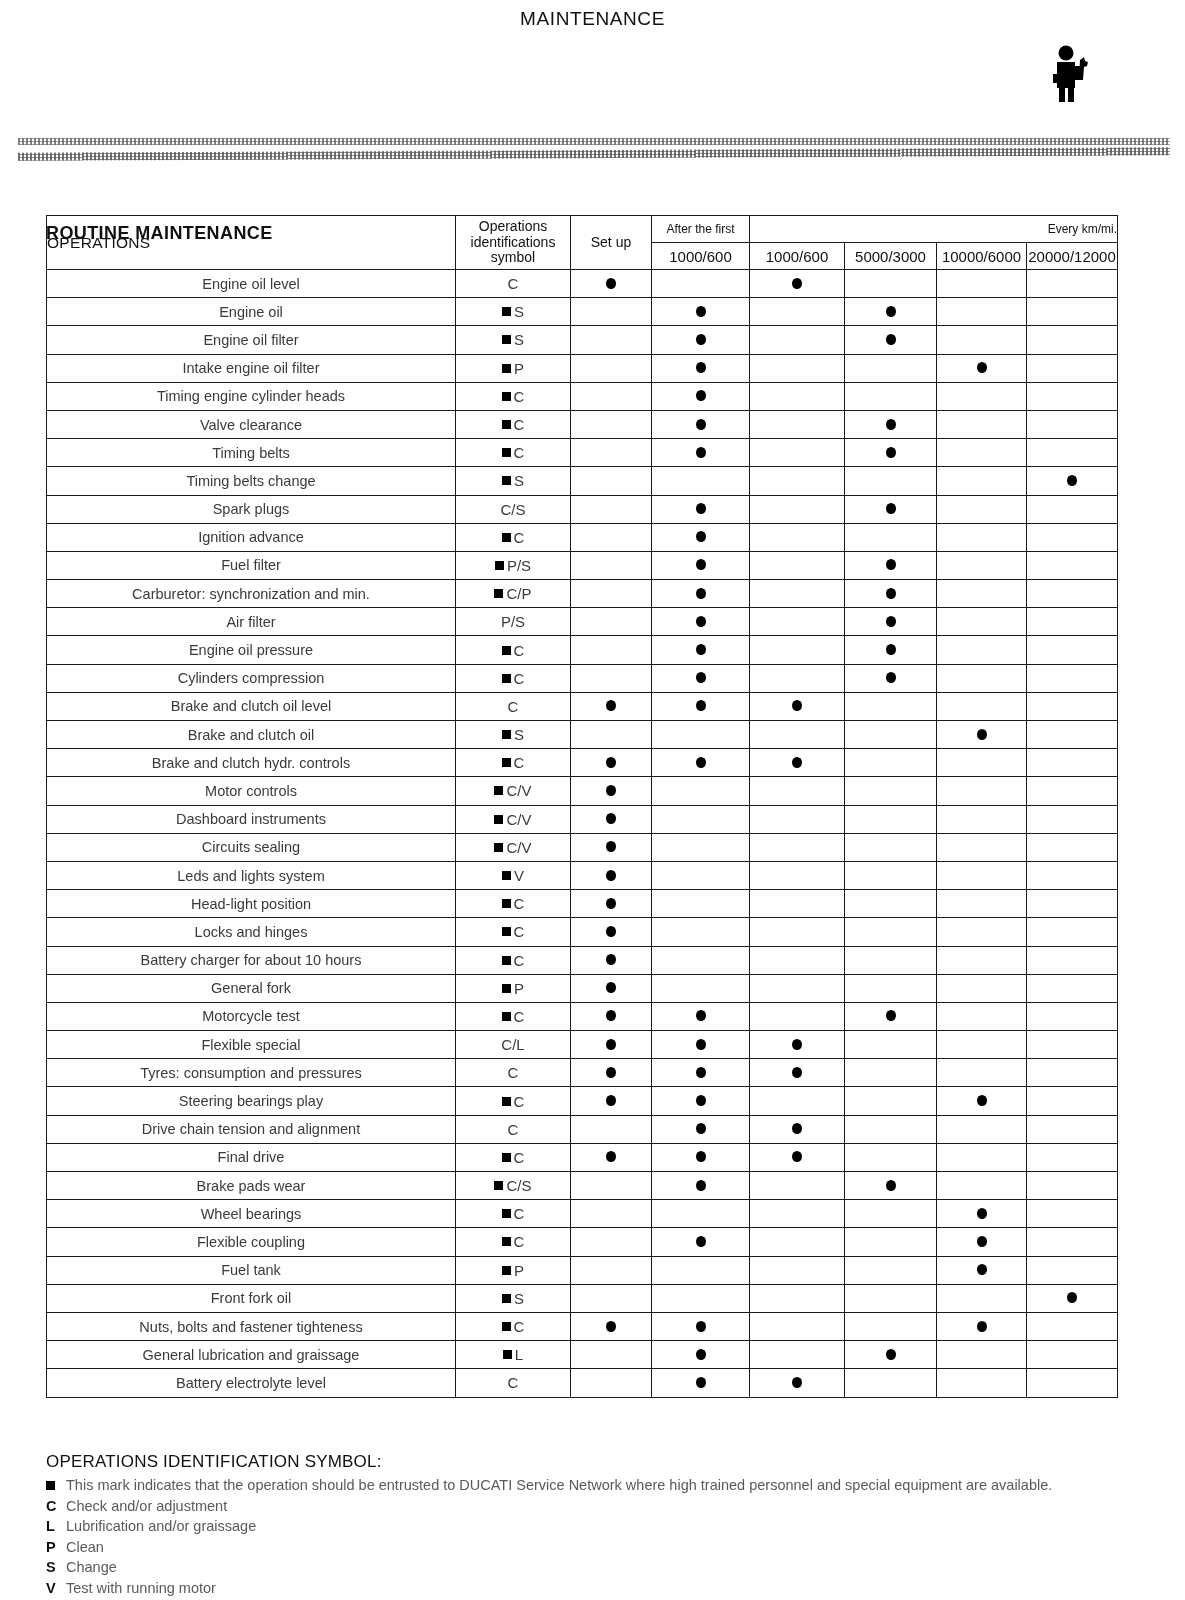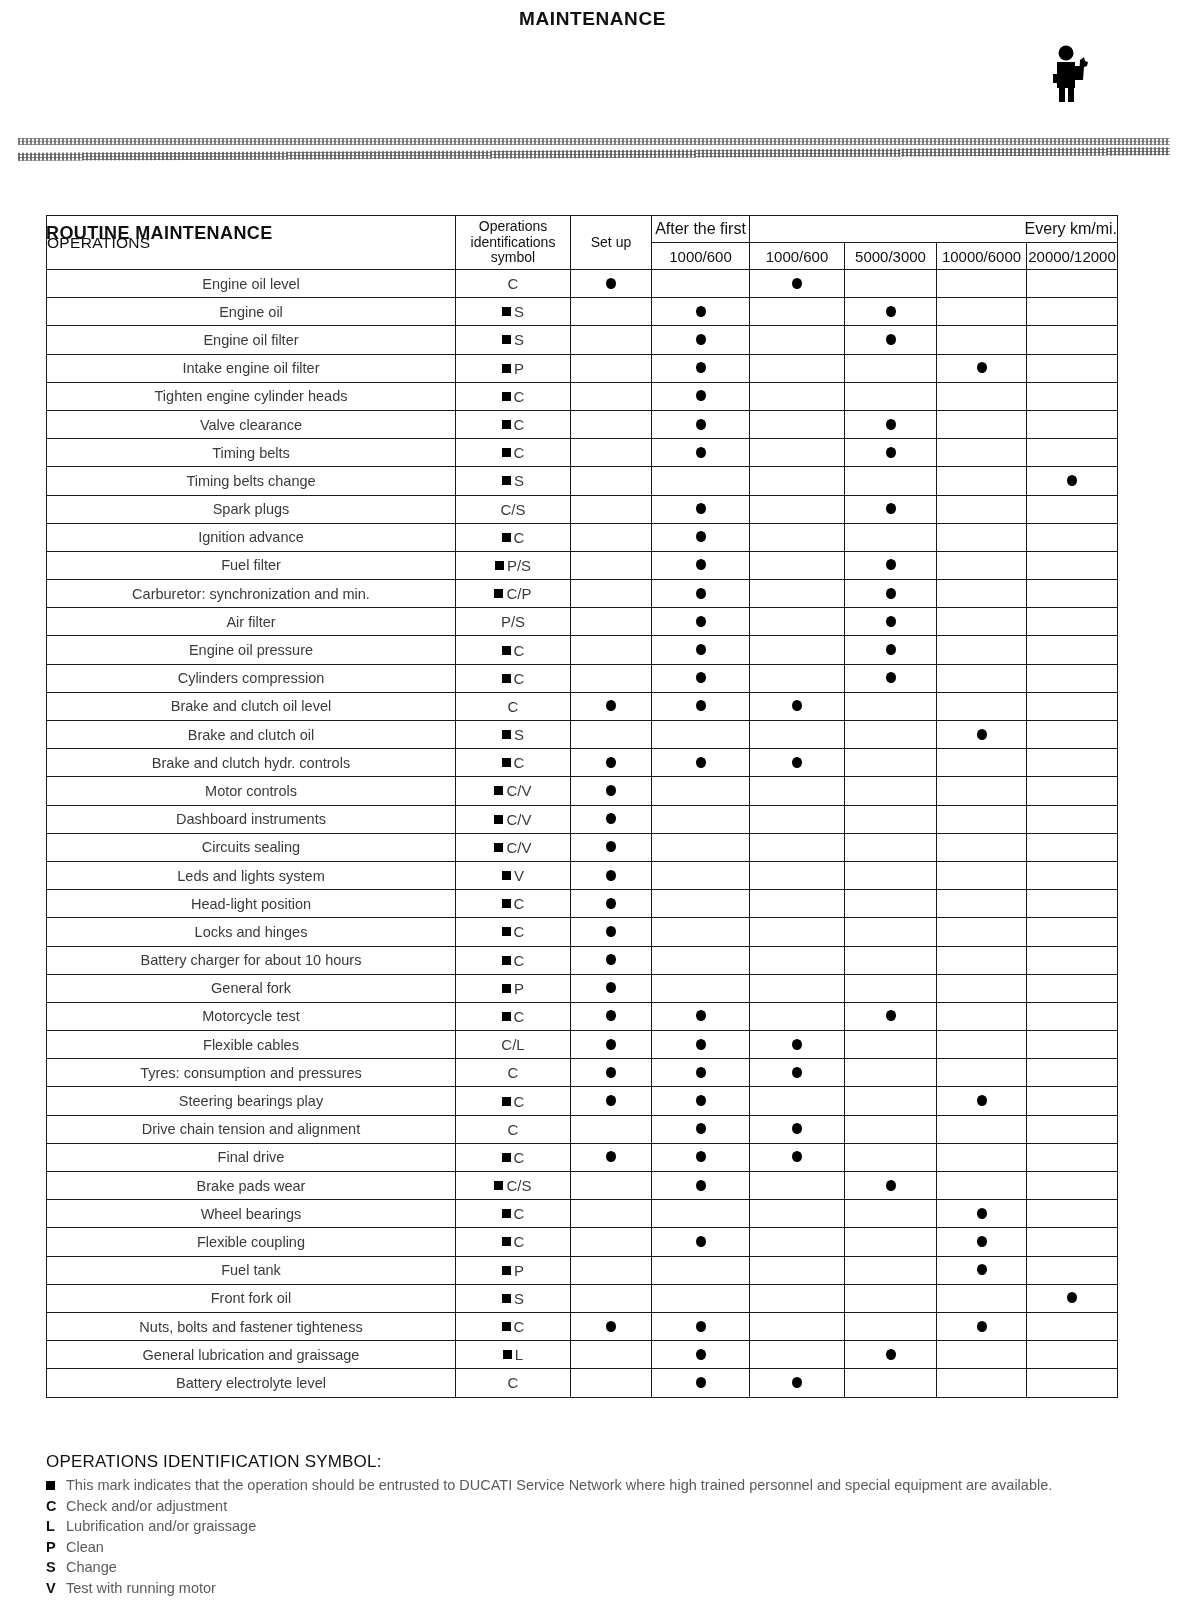--- a/index.html
+++ b/index.html
@@ -22,21 +22,21 @@
     position: relative;
     height: 140px;
   }
   .doc-title {
     position: absolute;
     top: 8px;
     left: 0;
     width: 1185px;
     text-align: center;
     font-size: 19px;
-    font-weight: bold;
+    font-weight: normal;
     letter-spacing: 0.6px;
   }
   .chapter-icon {
     position: absolute;
     top: 44px;
     right: 92px;
     width: 46px;
     height: 62px;
   }
 
@@ -119,21 +119,21 @@
   }
   th.h-sym, th.h-setup {
     text-align: center;
     font-weight: bold;
     font-size: 14px;
     line-height: 1.12;
     vertical-align: middle;
   }
   th.h-afterfirst, th.h-every {
     font-weight: bold;
-    font-size: 16px;
+    font-size: 12px;
     height: 26px;
     vertical-align: middle;
     padding: 0 5px;
   }
   th.h-afterfirst { text-align: center; }
   th.h-every { text-align: right; padding-left: 7px; }
   th.h-km {
     text-align: center;
     font-weight: bold;
     font-size: 15px;
@@ -299,21 +299,21 @@
           <td class="op-name">Intake engine oil filter</td>
           <td class="op-sym"><span class="sq"></span><span>P</span></td>
           <td class="mark"></td>
           <td class="mark"><span class="dot"></span></td>
           <td class="mark"></td>
           <td class="mark"></td>
           <td class="mark"><span class="dot"></span></td>
           <td class="mark"></td>
         </tr>
         <tr>
-          <td class="op-name">Tighten engine cylinder heads</td>
+          <td class="op-name">Timing engine cylinder heads</td>
           <td class="op-sym"><span class="sq"></span><span>C</span></td>
           <td class="mark"></td>
           <td class="mark"><span class="dot"></span></td>
           <td class="mark"></td>
           <td class="mark"></td>
           <td class="mark"></td>
           <td class="mark"></td>
         </tr>
         <tr>
           <td class="op-name">Valve clearance</td>
@@ -529,21 +529,21 @@
           <td class="op-name">Motorcycle test</td>
           <td class="op-sym"><span class="sq"></span><span>C</span></td>
           <td class="mark"><span class="dot"></span></td>
           <td class="mark"><span class="dot"></span></td>
           <td class="mark"></td>
           <td class="mark"><span class="dot"></span></td>
           <td class="mark"></td>
           <td class="mark"></td>
         </tr>
         <tr>
-          <td class="op-name">Flexible cables</td>
+          <td class="op-name">Flexible special</td>
           <td class="op-sym"><span>C/L</span></td>
           <td class="mark"><span class="dot"></span></td>
           <td class="mark"><span class="dot"></span></td>
           <td class="mark"><span class="dot"></span></td>
           <td class="mark"></td>
           <td class="mark"></td>
           <td class="mark"></td>
         </tr>
         <tr>
           <td class="op-name">Tyres: consumption and pressures</td>

